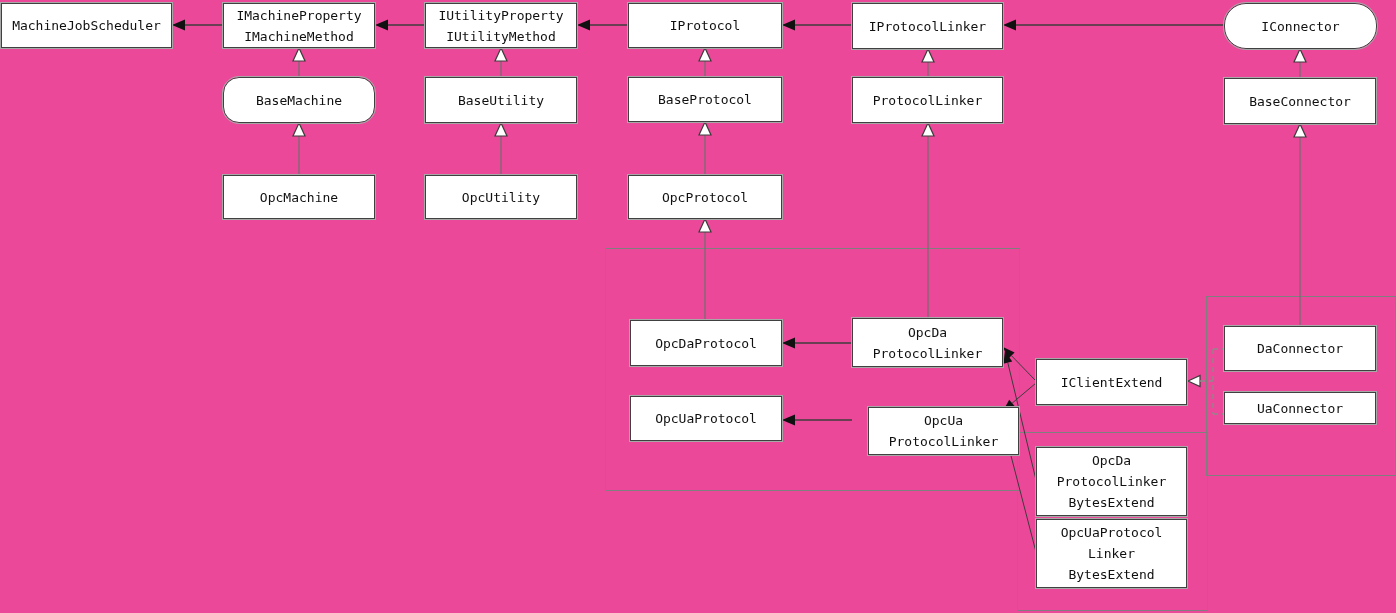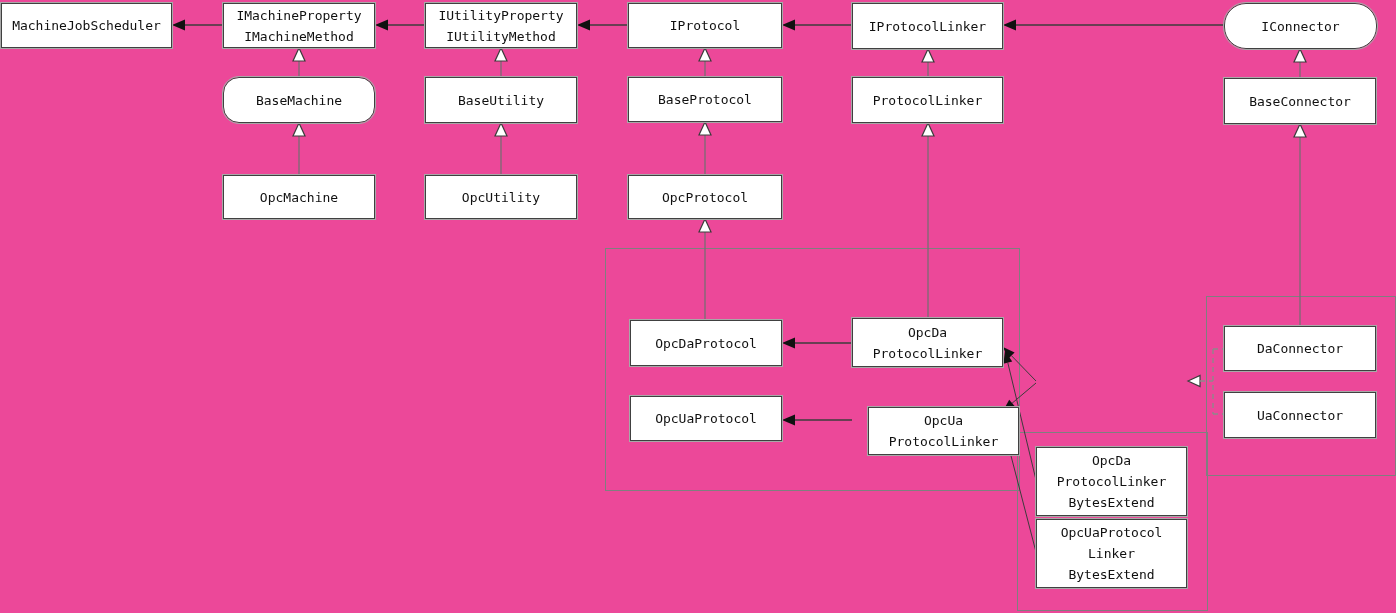--- a/index.html
+++ b/index.html
@@ -30,21 +30,21 @@
   #b11{left:1224px;top:78px;width:152px;height:46px;}
   #b12{left:223px;top:175px;width:152px;height:44px;}
   #b13{left:425px;top:175px;width:152px;height:44px;text-align:right;}
   #b14{left:628px;top:175px;width:154px;height:44px;}
   #b15{left:630px;top:320px;width:152px;height:46px;}
   #b16{left:852px;top:318px;width:151px;height:49px;}
   #b17{left:630px;top:396px;width:152px;height:45px;}
   #b18{left:852px;top:407px;width:151px;height:48px;margin-left:16px;}
   #b19{left:1036px;top:359px;width:151px;height:46px;}
   #b20{left:1224px;top:326px;width:152px;height:45px;}
-  #b21{left:1224px;top:392px;width:152px;height:46px;justify-content:center;}
+  #b21{left:1224px;top:392px;width:152px;height:32px;justify-content:center;}
   #b22{left:1036px;top:447px;width:151px;height:69px;}
   #b23{left:1036px;top:519px;width:151px;height:69px;}
   #g1{left:605px;top:248px;width:413px;height:241px;}
   #g2{left:1206px;top:296px;width:188px;height:178px;}
   #g3{left:1017px;top:432px;width:189px;height:177px;}
 </style>
 </head>
 <body>
 
 <div class="stage">
@@ -206,20 +206,23 @@
     <div class="ln">OpcDa</div>
     <div class="ln">ProtocolLinker</div>
   </div>
   <div class="cbox" id="b17">
     <div class="ln">OpcUaProtocol</div>
   </div>
   <div class="cbox" id="b18">
     <div class="ln">OpcUa</div>
     <div class="ln">ProtocolLinker</div>
   </div>
+  <div class="cbox" id="b19">
+    <div class="ln">IClientExtend</div>
+  </div>
   <div class="cbox" id="b20">
     <div class="ln">DaConnector</div>
   </div>
   <div class="cbox" id="b21">
     <div class="ln">UaConnector</div>
   </div>
   <div class="cbox" id="b22">
     <div class="ln">OpcDa</div>
     <div class="ln">ProtocolLinker</div>
     <div class="ln">BytesExtend</div>

